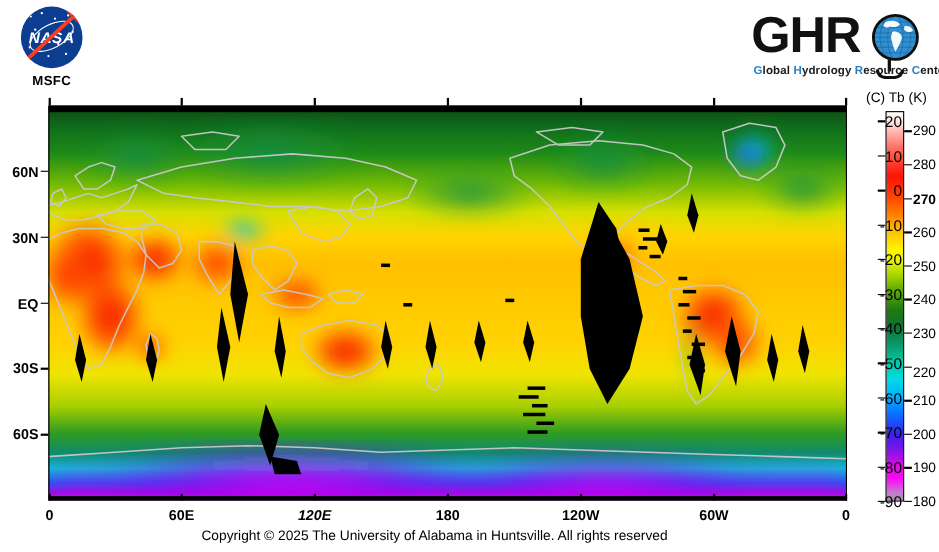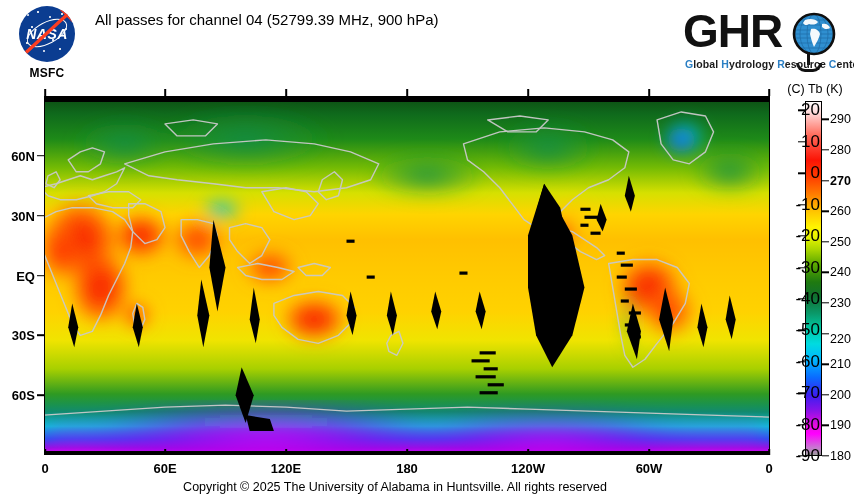--- a/index.html
+++ b/index.html
@@ -124,21 +124,21 @@
       #00b6ff  73.0%,
       #0a6cff  78.0%,
       #3a1ef0  83.0%,
       #8a12e8  87.5%,
       #e60ce0  91.5%,
       #ff00ff  94.0%,
       #c77ad0  98.0%,
       #9a9a9a 100.0%);
   }
   .cb-tick-left{
-    position:absolute; right:34px; font-size:17px;
+    position:absolute; right:34px; font-size:14px;
     transform:translateY(-50%); white-space:nowrap; text-align:right;
   }
   .cb-tick-mark-left{
     position:absolute; left:22px; width:7px; height:1.4px; background:#000;
     transform:translateY(-50%);
   }
   .cb-tick-right{
     position:absolute; left:54px; font-size:12.5px;
     transform:translateY(-50%); white-space:nowrap;
   }
@@ -174,21 +174,20 @@
       <div id="nasa-word">NASA</div>
       <svg id="nasa-swoosh" viewBox="0 0 64 60">
         <path d="M4,54 C20,40 40,20 60,3" stroke="#fc3d21" stroke-width="3.4" fill="none" stroke-linecap="round"></path>
         <path d="M44,6 C52,4 58,3 61,3 C60,6 58,12 56,18" fill="#fc3d21"></path>
       </svg>
     </div>
     <div id="msfc-label">MSFC</div>
   </div>
 
   <div id="title-block">
-    <div id="subtitle-1">All passes for channel 04 (52799.39 MHz, 900 hPa)</div>
   </div>
 
   <div id="ghrc-logo">
     <div id="ghrc-text">GHR</div>
     <svg id="ghrc-globe" viewBox="0 0 44 44">
       <defs>
         <clipPath id="gclip">
             <circle cx="22" cy="22" r="20"></circle>
           </clipPath>
       </defs>
@@ -460,21 +459,21 @@
     <div class="ytick-mark" style="top: 299.167px;"></div>
     <div class="ytick-label" style="top: 299.167px;">60S</div>
   </div>
 
 <div id="axis-bottom">
     <div class="xtick-mark" style="left: 1px;"></div>
     <div class="xtick-label" style="left: 1px;">0</div>
     <div class="xtick-mark" style="left: 121px;"></div>
     <div class="xtick-label" style="left: 121px;">60E</div>
     <div class="xtick-mark" style="left: 242px;"></div>
-    <div class="xtick-label" style="left: 242px;">120E</div>
+    <div class="xtick-label" style="left: 242px; font-style: italic;">120E</div>
     <div class="xtick-mark" style="left: 363px;"></div>
     <div class="xtick-label" style="left: 363px;">180</div>
     <div class="xtick-mark" style="left: 484px;"></div>
     <div class="xtick-label" style="left: 484px;">120W</div>
     <div class="xtick-mark" style="left: 605px;"></div>
     <div class="xtick-label" style="left: 605px;">60W</div>
     <div class="xtick-mark" style="left: 725px;"></div>
     <div class="xtick-label" style="left: 725px;">0</div>
   </div>
 

